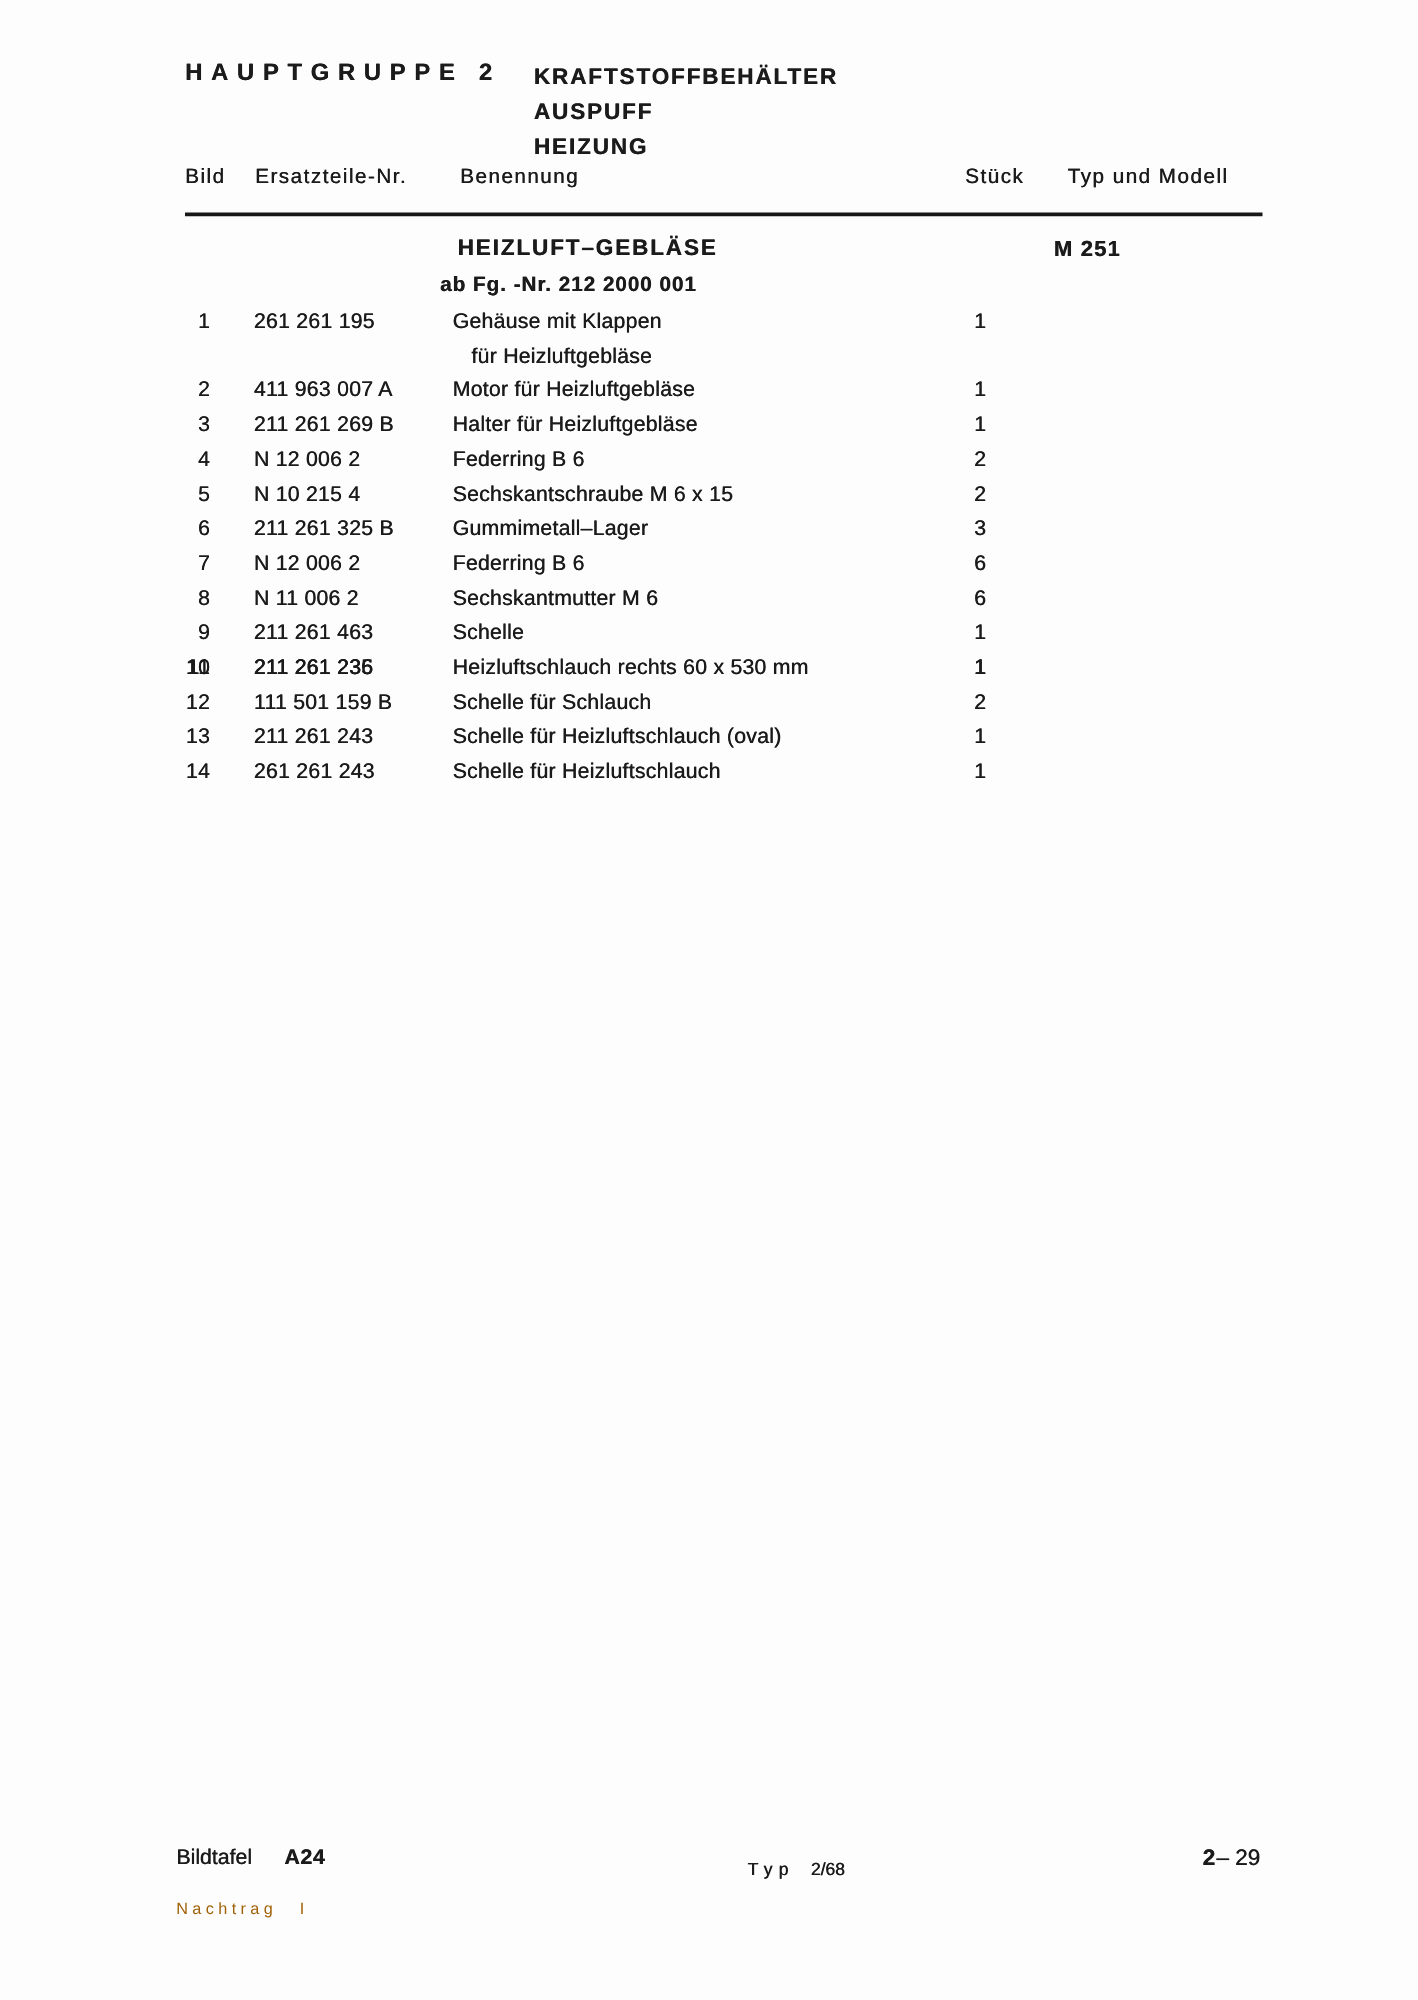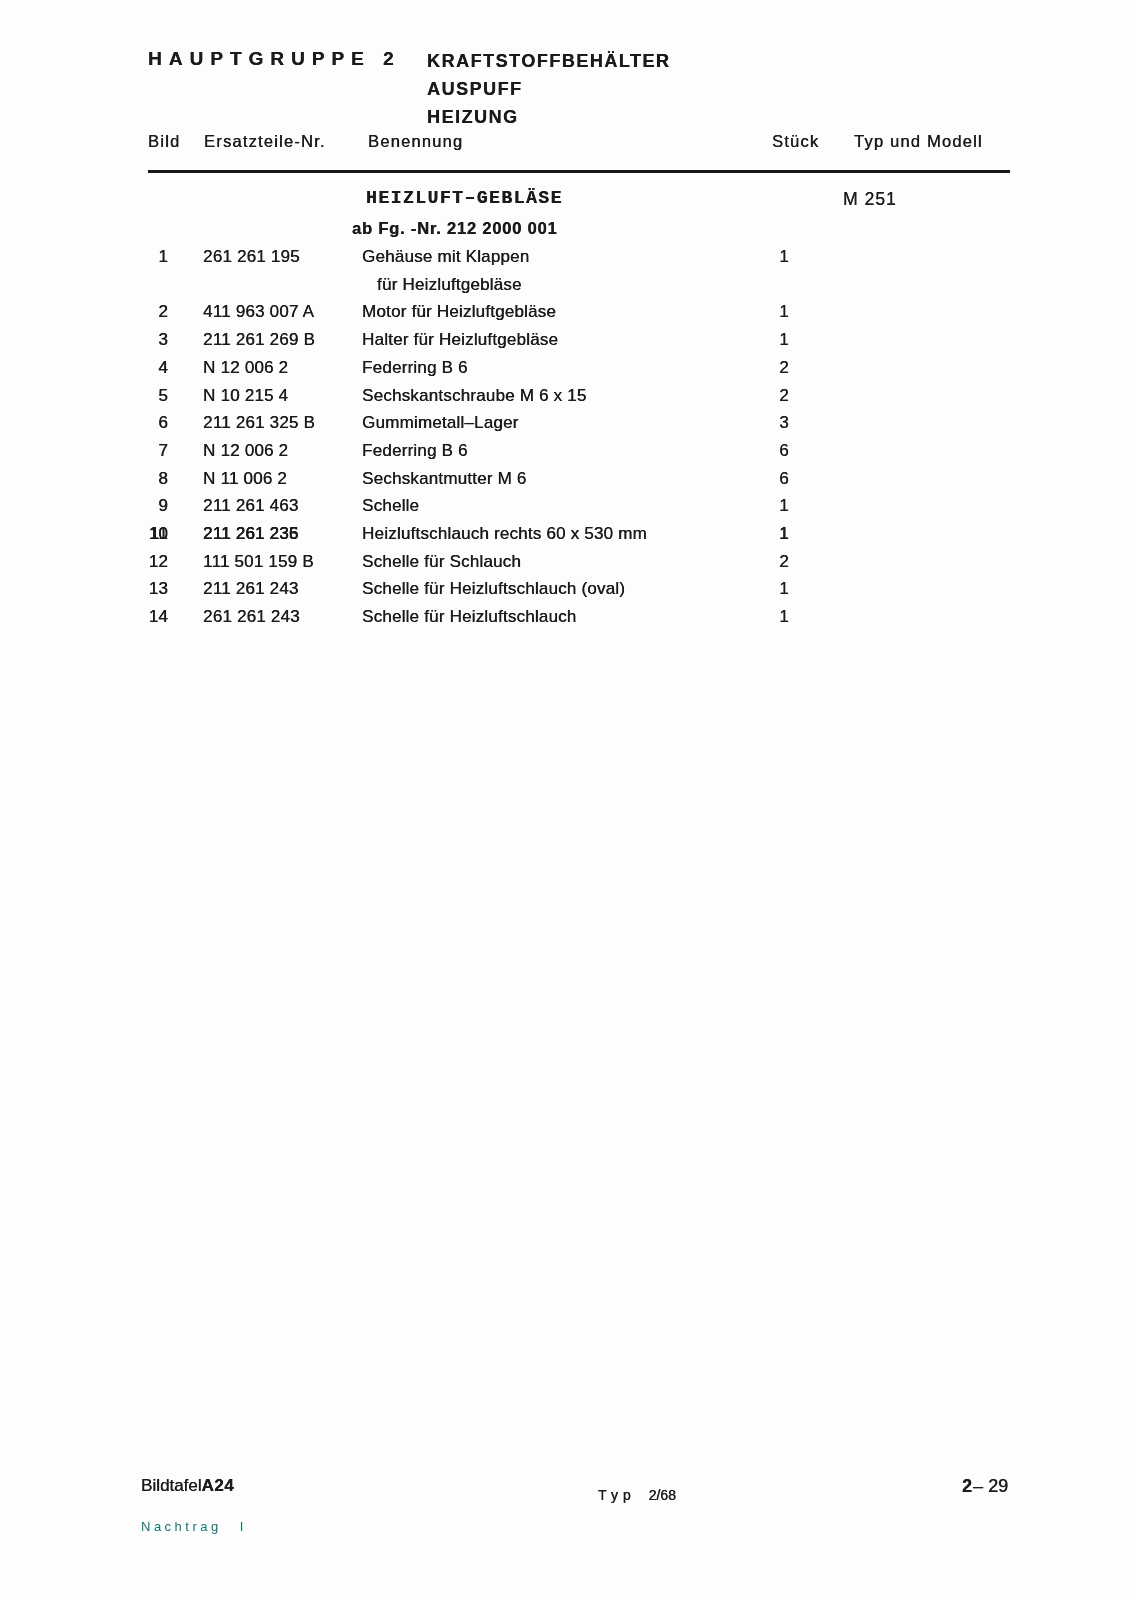--- a/index.html
+++ b/index.html
@@ -37,53 +37,53 @@
   .ch-model { left: 854px; }
 
   .rule {
     position: absolute; left: 148px; top: 170px;
     width: 862px; height: 3px; background: #181818;
   }
 
   
   .sec-title {
     position: absolute; left: 366px; top: 188px;
-    font-size: 18px; font-weight: 700; letter-spacing: 1.5px; white-space: nowrap; font-family: Liberation Mono, monospace;
+    font-size: 18px; font-weight: 700; letter-spacing: 1.5px; white-space: nowrap;
   }
   .sec-model {
     position: absolute; left: 843px; top: 189px;
-    font-size: 17.5px; font-weight: 400; letter-spacing: 1px; white-space: nowrap;
+    font-size: 17.5px; font-weight: 700; letter-spacing: 1px; white-space: nowrap;
   }
   .sec-sub {
     position: absolute; left: 352px; top: 219px;
     font-size: 16.5px; font-weight: 700; letter-spacing: 0.8px; white-space: nowrap;
   }
 
   
   .rows {
     position: absolute; left: 0; top: 243px; width: 1134px;
     font-size: 17px; line-height: 27.7px; letter-spacing: 0.2px;
   }
   .row { position: relative; }
   .c-bild { position: absolute; left: 110px; top: 0; width: 58px; text-align: right; }
   .c-nr   { position: absolute; left: 203px; top: 0; white-space: nowrap; }
   .c-name { margin-left: 362px; margin-right: 230px; white-space: nowrap; }
   .c-name .name-cont { padding-left: 15px; }
   .c-qty  { position: absolute; left: 760px; top: 0; width: 48px; text-align: center; }
 
   
   .f-bildtafel { position: absolute; left: 141px; top: 1476px; font-size: 17px; white-space: nowrap; }
-  .f-bildtafel .val { font-weight: 700; letter-spacing: 0.5px; }
+  .f-bildtafel .val { font-weight: 700; margin-left: 26px; letter-spacing: 0.5px; }
   .f-typ { position: absolute; left: 598px; top: 1487px; font-size: 14px; white-space: nowrap; }
   .f-typ .typ-label { letter-spacing: 5px; margin-right: 13px; }
   .f-page { position: absolute; left: 962px; top: 1476px; font-size: 18px; white-space: nowrap; }
   .f-page .bold { font-weight: 700; }
   .f-page .rest { margin-left: 1px; }
   .f-nachtrag { position: absolute; left: 141px; top: 1519px; font-size: 13px;
-    letter-spacing: 3.5px; color: #0f766e; white-space: nowrap; }
+    letter-spacing: 3.5px; color: #a16207; white-space: nowrap; }
   .f-nachtrag .val { margin-left: 18px; }
 </style>
 </head>
 <body>
 
 <div class="page">
 
   <div class="group-title ink">HAUPTGRUPPE 2</div>
   <div class="categories ink">
     <div>KRAFTSTOFFBEHÄLTER</div>

